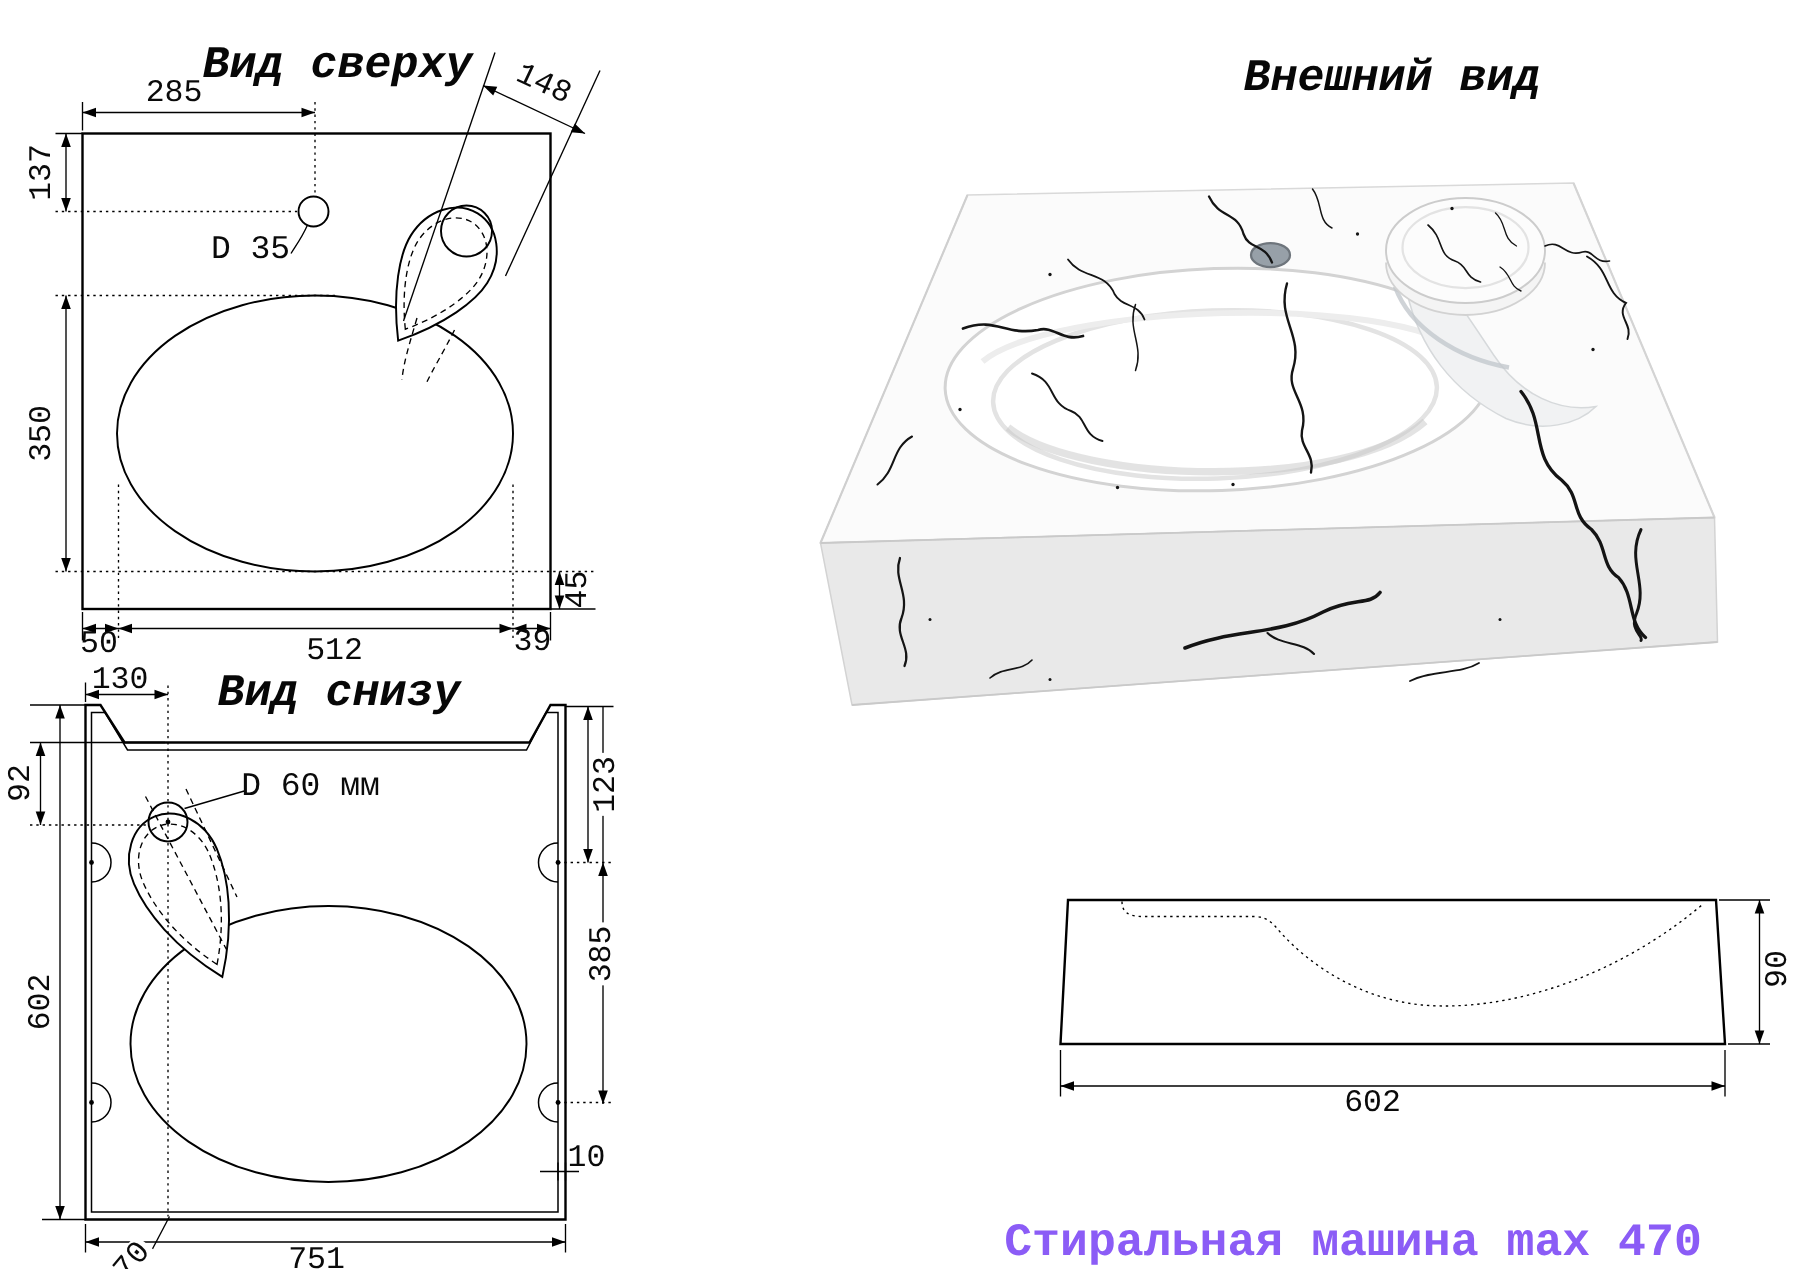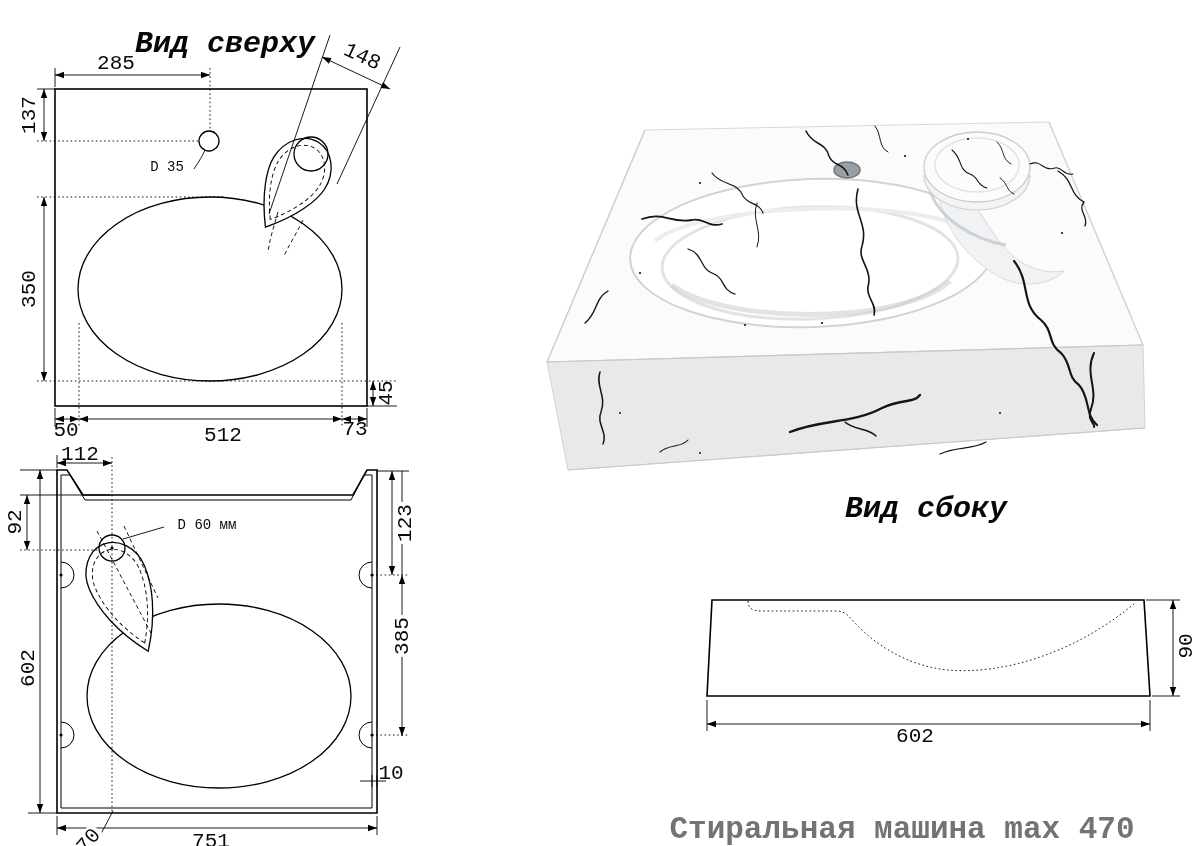--- a/index.html
+++ b/index.html
@@ -17,22 +17,22 @@
   .ah{fill:#000;stroke:none;}
   .vein{stroke:#141414;fill:none;stroke-linecap:round;}
   
   .lb{position:absolute;transform:translate(-50%,-50%);white-space:nowrap;color:#0a0a0a;
       font-size:21px;line-height:1;}
   .rot{transform:translate(-50%,-50%) rotate(-90deg);}
   .rot148{transform:translate(-50%,-50%) rotate(25deg);}
   .rot470{transform:translate(-50%,-50%) rotate(-50deg);}
   .bg{background:#ffffff;padding:0 2px;}
   .title{font-size:30px;font-weight:700;font-style:italic;color:#070707;}
-  .footer{font-size:31px;font-weight:700;color:#737373;}
-  .dlabel{font-size:14px;text-align:right;}
+  .footer{font-size:31px;font-weight:700;color:#8b5cf6;}
+  .dlabel{font-size:22px;text-align:right;}
 </style>
 </head>
 <body>
 
 <div class="canvas">
 
 <svg width="1200" height="846" viewBox="0 0 1200 846">
 
   <g>
     <rect class="ln" x="55" y="66" width="312" height="317"></rect>
@@ -236,32 +236,33 @@
 
 <div class="lb title" style="left:225px;top:21px;">Вид сверху</div>
 <div class="lb" style="left:116px;top:40px;">285</div>
 <div class="lb rot" style="left:29px;top:92px;">137</div>
 <div class="lb dlabel" style="left:167px;top:144px;">D 35</div>
 <div class="lb rot148" style="left:362px;top:34px;">148</div>
 <div class="lb rot" style="left:29px;top:266px;">350</div>
 <div class="lb rot" style="left:386px;top:370px;">45</div>
 <div class="lb" style="left:66px;top:407px;">50</div>
 <div class="lb" style="left:223px;top:412px;">512</div>
-<div class="lb" style="left:355px;top:406px;">73</div>
-
-
-<div class="lb" style="left:80px;top:431px;">112</div>
+<div class="lb" style="left:355px;top:406px;">39</div>
+
+<div class="lb title" style="left:928px;top:30px;">Внешний вид</div>
+
+<div class="lb title" style="left:226px;top:440px;">Вид снизу</div>
+<div class="lb" style="left:80px;top:431px;">130</div>
 <div class="lb dlabel" style="left:207px;top:502px;">D 60 мм</div>
 <div class="lb rot" style="left:15px;top:499px;">92</div>
 <div class="lb rot" style="left:28px;top:645px;">602</div>
 <div class="lb rot bg" style="left:405px;top:500px;">123</div>
 <div class="lb rot bg" style="left:402px;top:613px;">385</div>
 <div class="lb" style="left:391px;top:750px;">10</div>
 <div class="lb" style="left:211px;top:818px;">751</div>
 <div class="lb rot470 bg" style="left:85px;top:823px;">470</div>
 
-<div class="lb title" style="left:926px;top:486px;">Вид сбоку</div>
 <div class="lb" style="left:915px;top:713px;">602</div>
 <div class="lb rot" style="left:1186px;top:623px;">90</div>
 
 <div class="lb footer" style="left:902px;top:806px;">Стиральная машина max 470</div>
 
 </div>
 
 </body></html>

